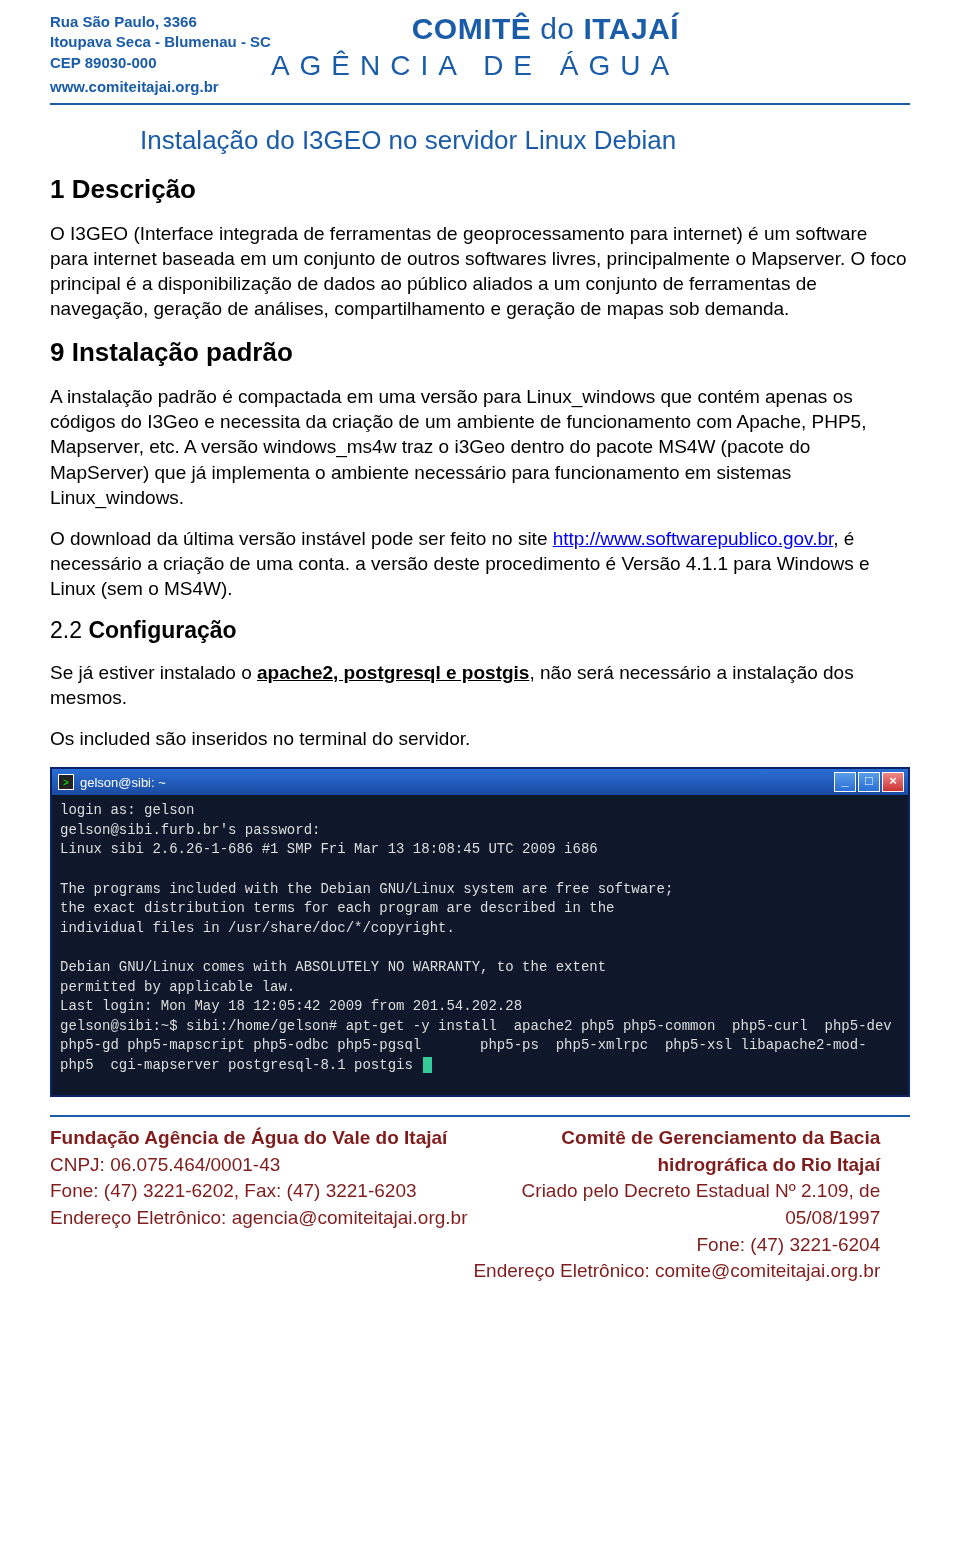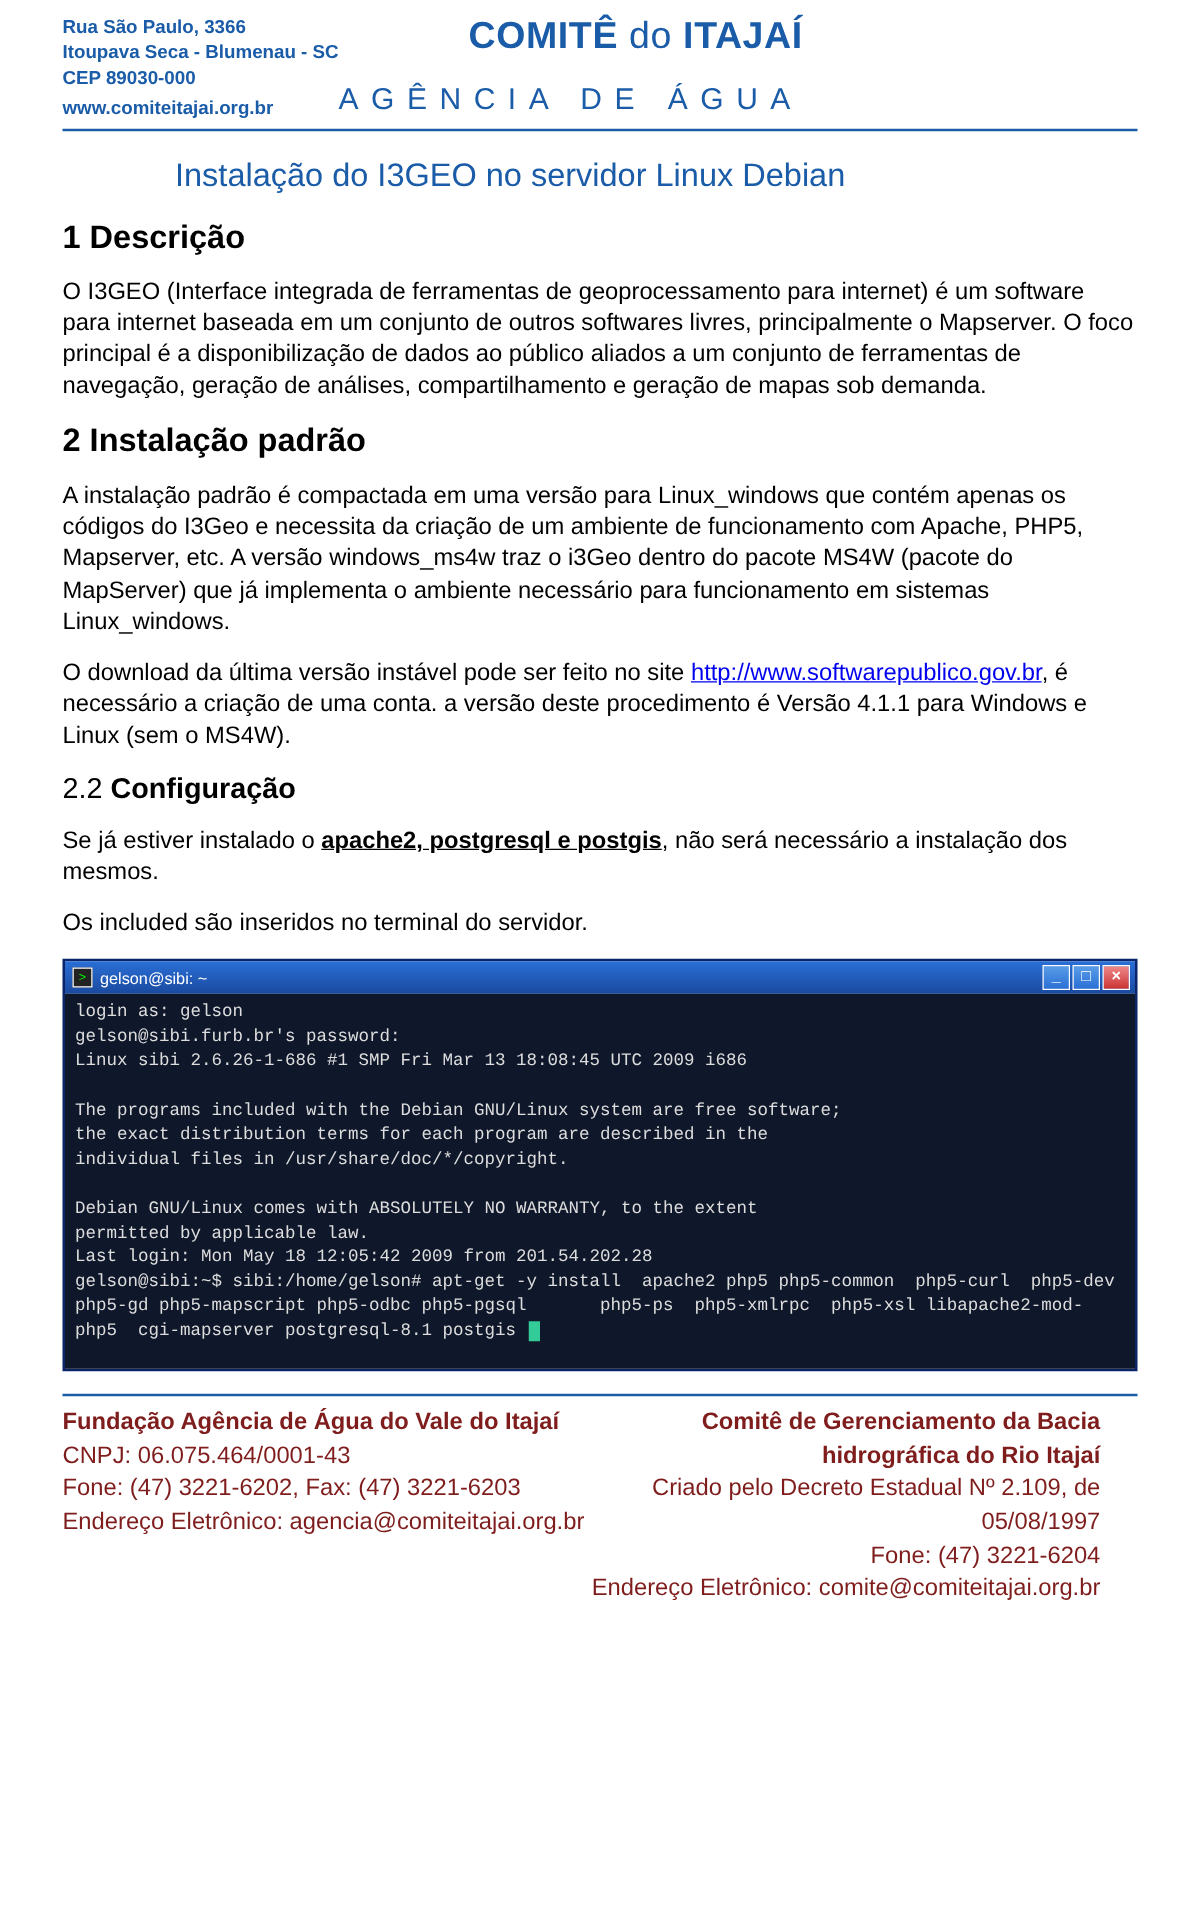--- a/index.html
+++ b/index.html
@@ -34,23 +34,23 @@
   .logo-top {
     color: #1a5ca8;
     font-size: 30px;
     font-weight: bold;
     letter-spacing: 0.5px;
   }
   .logo-top .heavy { font-weight: 900; }
   .logo-top .light { font-weight: 400; }
   .logo-sub {
     color: #1a5ca8;
-    font-size: 24px;
+    font-size: 28px;
     letter-spacing: 10px;
-    margin-top: 20px;
+    margin-top: 4px;
   }
   .title {
     color: #1a5ca8;
     font-size: 26px;
     font-weight: normal;
     margin: 16px 0 18px 90px;
   }
   .content p {
     font-size: 19px;
     line-height: 1.32;
@@ -154,21 +154,21 @@
       <div class="logo-sub">AGÊNCIA DE ÁGUA</div>
     </div>
   </div>
 
   <div class="content">
     <div class="title">Instalação do I3GEO no servidor Linux Debian</div>
 
     <h2>1  Descrição</h2>
     <p>O I3GEO (Interface integrada de ferramentas de geoprocessamento para internet) é um software para internet baseada em um conjunto de outros softwares livres, principalmente o Mapserver. O foco principal é a disponibilização de dados ao público aliados a um conjunto de ferramentas de navegação, geração de análises, compartilhamento e geração de mapas sob demanda.</p>
 
-    <h2>2  Instalação padrão</h2>
+    <h2>9  Instalação padrão</h2>
     <p>A instalação padrão é compactada em uma versão para Linux_windows que contém apenas os códigos do I3Geo e necessita da criação de um ambiente de funcionamento com Apache, PHP5, Mapserver, etc. A versão windows_ms4w traz o i3Geo dentro do pacote MS4W (pacote do MapServer) que já implementa o ambiente necessário para funcionamento em sistemas Linux_windows.</p>
 
     <p>
       <span>O download da última versão instável pode ser feito no site </span><a class="link">http://www.softwarepublico.gov.br</a><span>, é necessário a criação de uma conta. a versão deste procedimento é Versão 4.1.1 para Windows e Linux (sem o MS4W).</span>
     </p>
 
     <h3>
       <span class="num">2.2</span>
       <span>Configuração</span>
     </h3>

